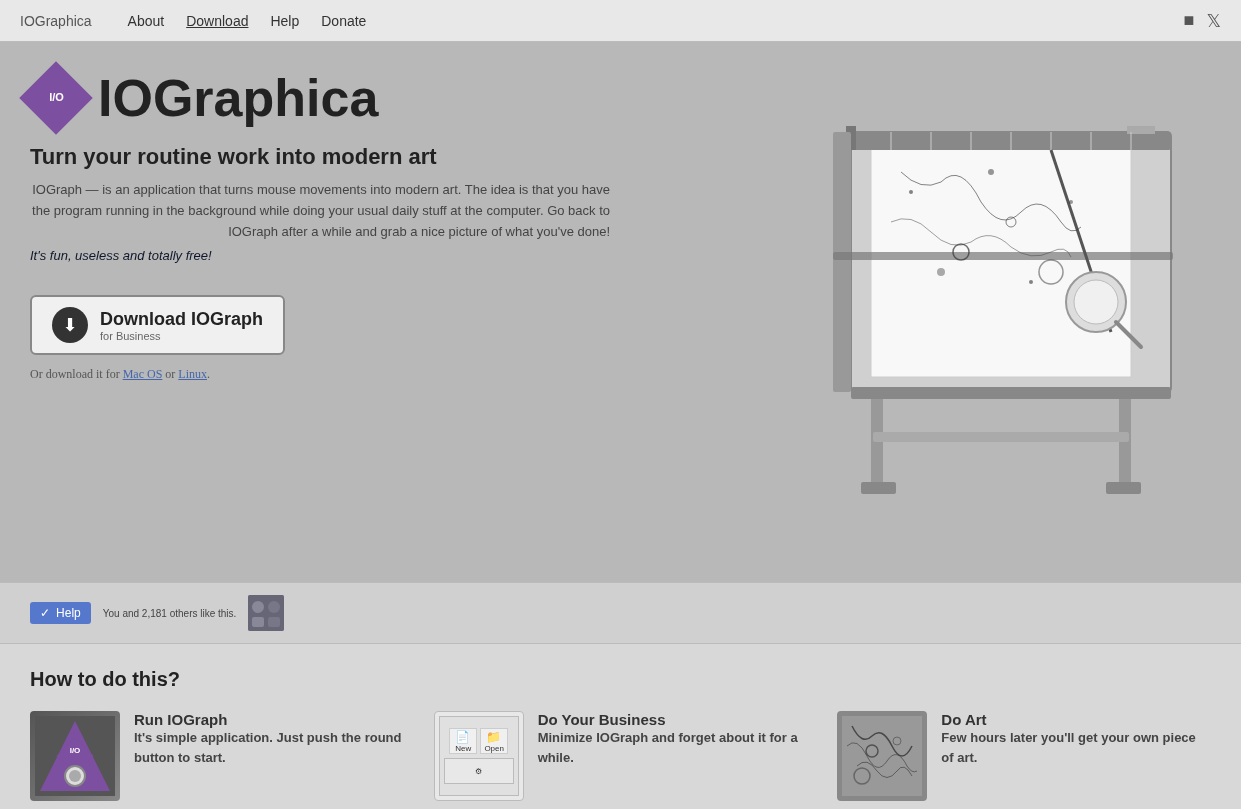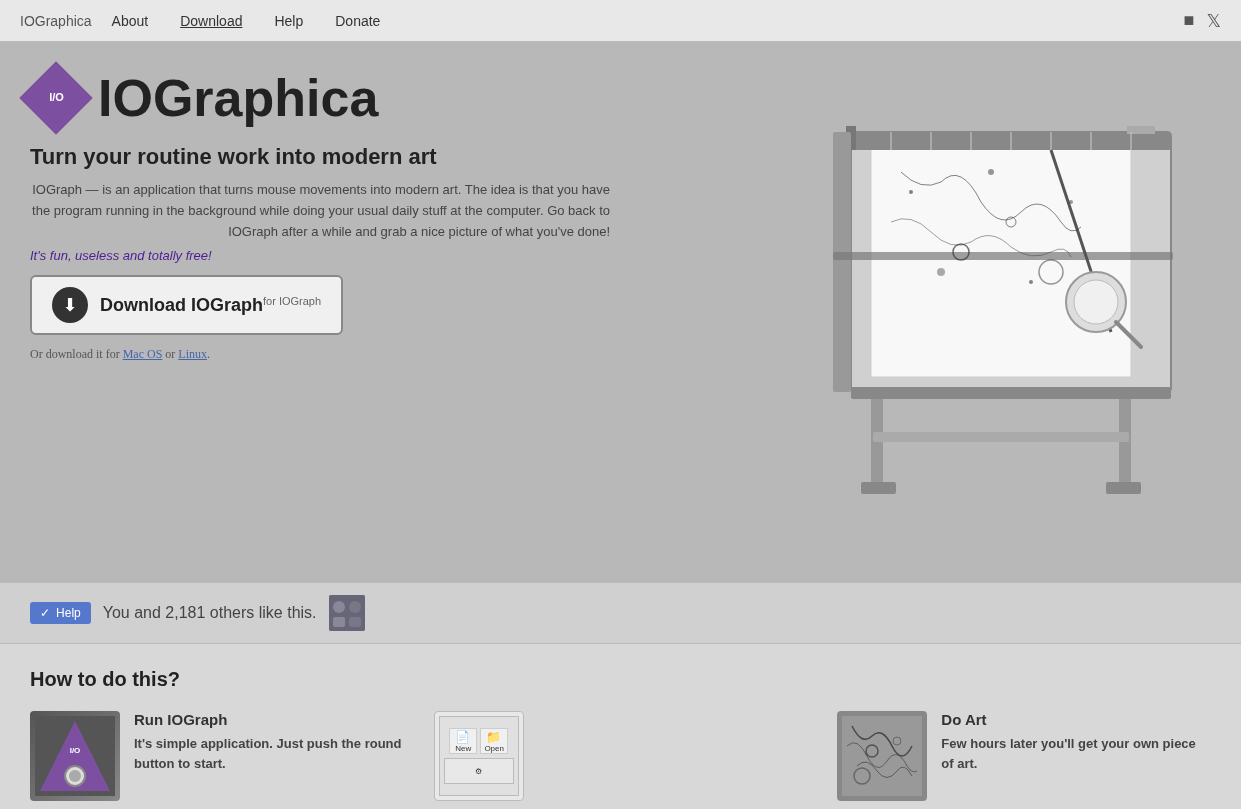--- a/index.html
+++ b/index.html
@@ -8,21 +8,21 @@
     
     nav {
       background: #e8e8e8;
       border-bottom: 1px solid #bbb;
       display: flex;
       align-items: center;
       padding: 0 20px;
       height: 42px;
     }
     nav .nav-brand { font-size: 14px; color: #555; margin-right: 20px; text-decoration: none; }
-    nav .nav-links { display: flex; gap: 32px; flex: 1; }
+    nav .nav-links { display: flex; gap: 22px; flex: 1; margin-left: 16px; }
     nav .nav-links a { font-size: 14px; color: #333; text-decoration: none; }
     nav .nav-links a.active { font-weight: normal; text-decoration: underline; }
     nav .social-icons { display: flex; gap: 12px; }
     nav .social-icons span { font-size: 18px; cursor: pointer; color: #555; }
 
     
     .hero {
       background: #b8b8b8;
       padding: 30px 30px 20px 30px;
       display: flex;
@@ -43,41 +43,41 @@
       transform: rotate(-45deg);
       color: white;
       font-size: 11px;
       text-align: center;
       line-height: 1.2;
       font-weight: bold;
     }
     .hero-title { font-size: 52px; font-weight: bold; color: #222; line-height: 1; }
     .hero-tagline { font-size: 22px; font-weight: bold; color: #222; margin-bottom: 10px; }
     .hero-desc { font-size: 13px; color: #444; line-height: 1.6; margin-bottom: 6px; max-width: 580px; text-align: right; }
-    .hero-fun { font-size: 13px; color: #4c1d95; font-style: italic; margin-bottom: 12px; }
+    .hero-fun { font-size: 13px; color: #0f172a; font-style: italic; margin-bottom: 32px; }
 
     .download-btn {
       display: inline-flex; align-items: center; gap: 12px;
       background: #f0f0f0;
       border: 2px solid #888;
       border-radius: 6px;
       padding: 10px 20px;
       cursor: pointer;
       text-decoration: none;
       color: #222;
       margin-bottom: 8px;
     }
     .dl-icon {
       width: 36px; height: 36px;
       background: #333;
       border-radius: 50%;
       display: flex; align-items: center; justify-content: center;
       color: white; font-size: 18px;
     }
-    .dl-text { display: flex; flex-direction: row; }
+    .dl-text { display: flex; flex-direction: column; }
     .dl-main { font-size: 18px; font-weight: bold; }
     .dl-sub { font-size: 11px; color: #666; }
 
     .alt-download { font-size: 12px; color: #555; margin-top: 4px; font-family: Liberation Serif, serif; }
     .alt-download a { color: #4466aa; }
 
     .hero-image {
       width: 420px;
       flex-shrink: 0;
       display: flex;
@@ -98,21 +98,21 @@
     .like-btn {
       display: inline-flex; align-items: center; gap: 6px;
       background: #5577cc;
       color: white;
       border: none;
       border-radius: 3px;
       padding: 4px 10px;
       font-size: 12px;
       cursor: pointer;
     }
-    .like-count { font-size: 16px; color: #444; }
+    .like-count { font-size: 10px; color: #444; }
     .avatar-thumbs {
       width: 36px; height: 36px;
       background: #888;
       border-radius: 2px;
       overflow: hidden;
       display: flex; align-items: center; justify-content: center;
     }
 
     
     .how-section {
@@ -133,21 +133,21 @@
     .step-icon.run-icon {
       background: linear-gradient(135deg, #555, #888);
     }
     .step-icon.new-icon {
       background: #e8e8e8;
       border: 1px solid #bbb;
     }
     .step-icon.art-icon {
       background: #888;
     }
-    .step-text h3 { font-size: 15px; font-weight: bold; margin-bottom: 6px; }
+    .step-text h3 { font-size: 15px; font-weight: bold; }
     .step-text p { font-size: 13px; color: #444; line-height: 1.5; font-weight: bold; }
 
     .toolbar-mock {
       display: flex; flex-direction: column; align-items: center; justify-content: center;
       width: 80px; height: 80px;
       background: #e0e0e0;
       border: 1px solid #bbb;
       font-size: 11px;
     }
     .toolbar-row { display: flex; gap: 3px; margin-bottom: 2px; }
@@ -187,21 +187,21 @@
       <span class="hero-title">IOGraphica</span>
     </div>
     <h2 class="hero-tagline">Turn your routine work into modern art</h2>
     <p class="hero-desc">IOGraph — is an application that turns mouse movements into modern art. The idea is that you have the program running in the background while doing your usual daily stuff at the computer. Go back to IOGraph after a while and grab a nice picture of what you've done!</p>
     <p class="hero-fun">It's fun, useless and totally free!</p>
 
     <a href="#" class="download-btn">
       <div class="dl-icon">⬇</div>
       <div class="dl-text">
         <span class="dl-main">Download IOGraph</span>
-        <span class="dl-sub">for IOGraph</span>
+        <span class="dl-sub">for Business</span>
       </div>
     </a>
     <div class="alt-download">
       Or download it for <a href="#">Mac OS</a> or <a href="#">Linux</a>.
     </div>
   </div>
 
   <div class="hero-image">
     <svg width="380" height="490" viewBox="0 0 380 490">
 
@@ -304,20 +304,24 @@
               <span style="font-size:8px">New</span>
             </div>
             <div class="toolbar-btn">
               <span class="toolbar-icon">📁</span>
               <span style="font-size:8px">Open</span>
             </div>
           </div>
           <div style="width:70px;height:26px;background:#e8e8e8;border:1px solid #bbb;margin-top:2px;display:flex;align-items:center;justify-content:center;font-size:8px">⚙</div>
         </div>
       </div>
+      <div class="step-text">
+        <h3>Do Your Business</h3>
+        <p>Minimize IOGraph and forget about it for a while.</p>
+      </div>
     </div>
 
     <div class="how-step">
       <div class="step-icon art-icon">
         <svg width="80" height="80" viewBox="0 0 80 80">
           <rect width="80" height="80" fill="#999"></rect>
           <path d="M10,10 Q20,30 30,20 Q40,10 50,30 Q60,50 70,30" fill="none" stroke="#333" stroke-width="1.5" opacity="0.8"></path>
           <path d="M5,30 Q15,20 25,40 Q35,60 45,45 Q55,30 65,50 Q70,58 75,55" fill="none" stroke="#444" stroke-width="1" opacity="0.7"></path>
           <path d="M15,50 Q25,40 35,55 Q45,68 55,55 Q62,45 70,60" fill="none" stroke="#333" stroke-width="1" opacity="0.6"></path>
           <circle cx="30" cy="35" r="6" fill="none" stroke="#333" stroke-width="1.5" opacity="0.7"></circle>

